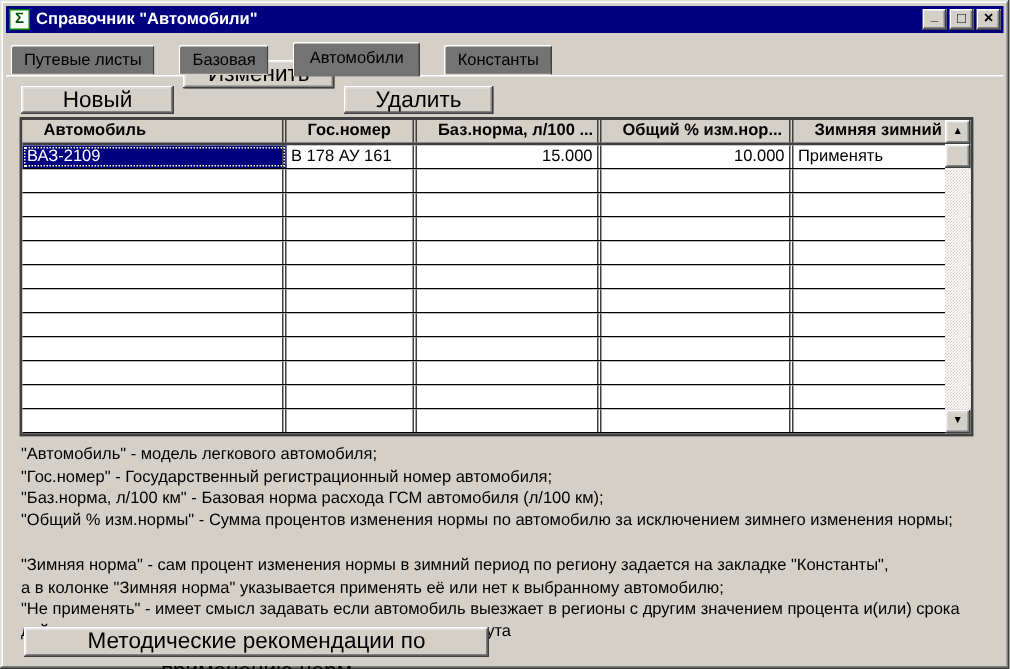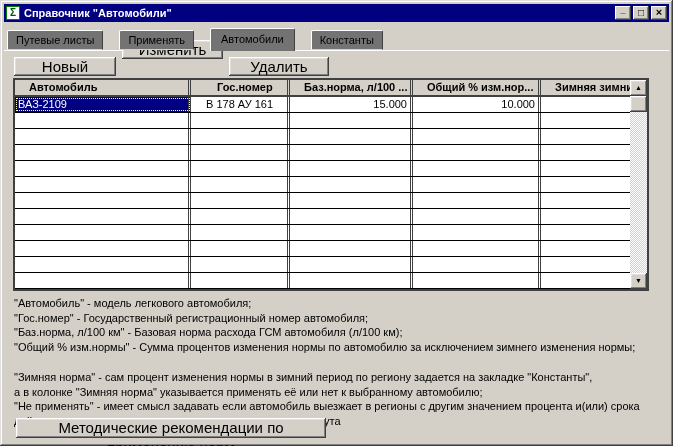--- a/index.html
+++ b/index.html
@@ -63,21 +63,21 @@
   .thead { display:flex; height:17px; background:#d4d0c8; border-bottom:2px solid #404040; font-weight:bold; }
   .hcell {
     padding:1px 14px; line-height:13px; border-right:3px double #404040;
     overflow:hidden; white-space:nowrap; cursor:default;
   }
   .trow { display:flex; height:16px; border-bottom:1px solid #000; background:#fff; }
   .tcell {
     padding:1px 3px; line-height:13px; border-right:3px double #404040;
     overflow:hidden; white-space:nowrap;
   }
-  .c0 { width:176px; } .c1 { width:87px;margin-left:12px; } .c2 { width:123px; } .c3 { width:128px; }
+  .c0 { width:176px; } .c1 { width:87px; } .c2 { width:123px; } .c3 { width:128px; }
   .c4 { width:101px; border-right:none; }
   .num { text-align:right; }
   .sel { background:#000080; color:#fff; outline:1px dotted #ffffcc; outline-offset:-2px; }
 
   
   .vscroll { position:absolute; top:0; right:0; width:17px; height:209px; }
   .sb-track {
     position:absolute; inset:0; background-color:#ffffff;
     background-image:
       linear-gradient(45deg,#d4d0c8 25%,transparent 25%,transparent 75%,#d4d0c8 75%),
@@ -105,21 +105,21 @@
   <div class="titlebar">
     <span class="app-icon">Σ</span>
     <span class="title">Справочник "Автомобили"</span>
     <span class="tb-btn min">_</span>
     <span class="tb-btn max">□</span>
     <span class="tb-btn cls">×</span>
   </div>
 
   <div class="tabstrip">
     <div class="tab">Путевые листы</div>
-    <div class="tab">Применять</div>
+    <div class="tab">Базовая</div>
     <div class="tab active">Автомобили</div>
     <div class="tab">Константы</div>
   </div>
 
   <div class="tabpage"></div>
 
   <div class="btn btn-new">Новый</div>
   <div class="btn btn-edit">Изменить</div>
   <div class="btn btn-del">Удалить</div>
 
@@ -131,20 +131,21 @@
       <div class="hcell c3">Общий % изм.нор...</div>
       <div class="hcell c4">Зимняя зимний</div>
     </div>
 
     <div>
       <div class="trow">
         <div class="tcell c0 sel">ВАЗ-2109</div>
         <div class="tcell c1">В 178 АУ 161</div>
         <div class="tcell c2 num">15.000</div>
         <div class="tcell c3 num">10.000</div>
+        <div class="tcell c4">Применять</div>
       </div>
       <div id="empty-rows">
           <div class="trow">
             <div class="tcell c0"></div>
             <div class="tcell c1"></div>
             <div class="tcell c2"></div>
             <div class="tcell c3"></div>
             <div class="tcell c4"></div>
           </div>
           <div class="trow">

